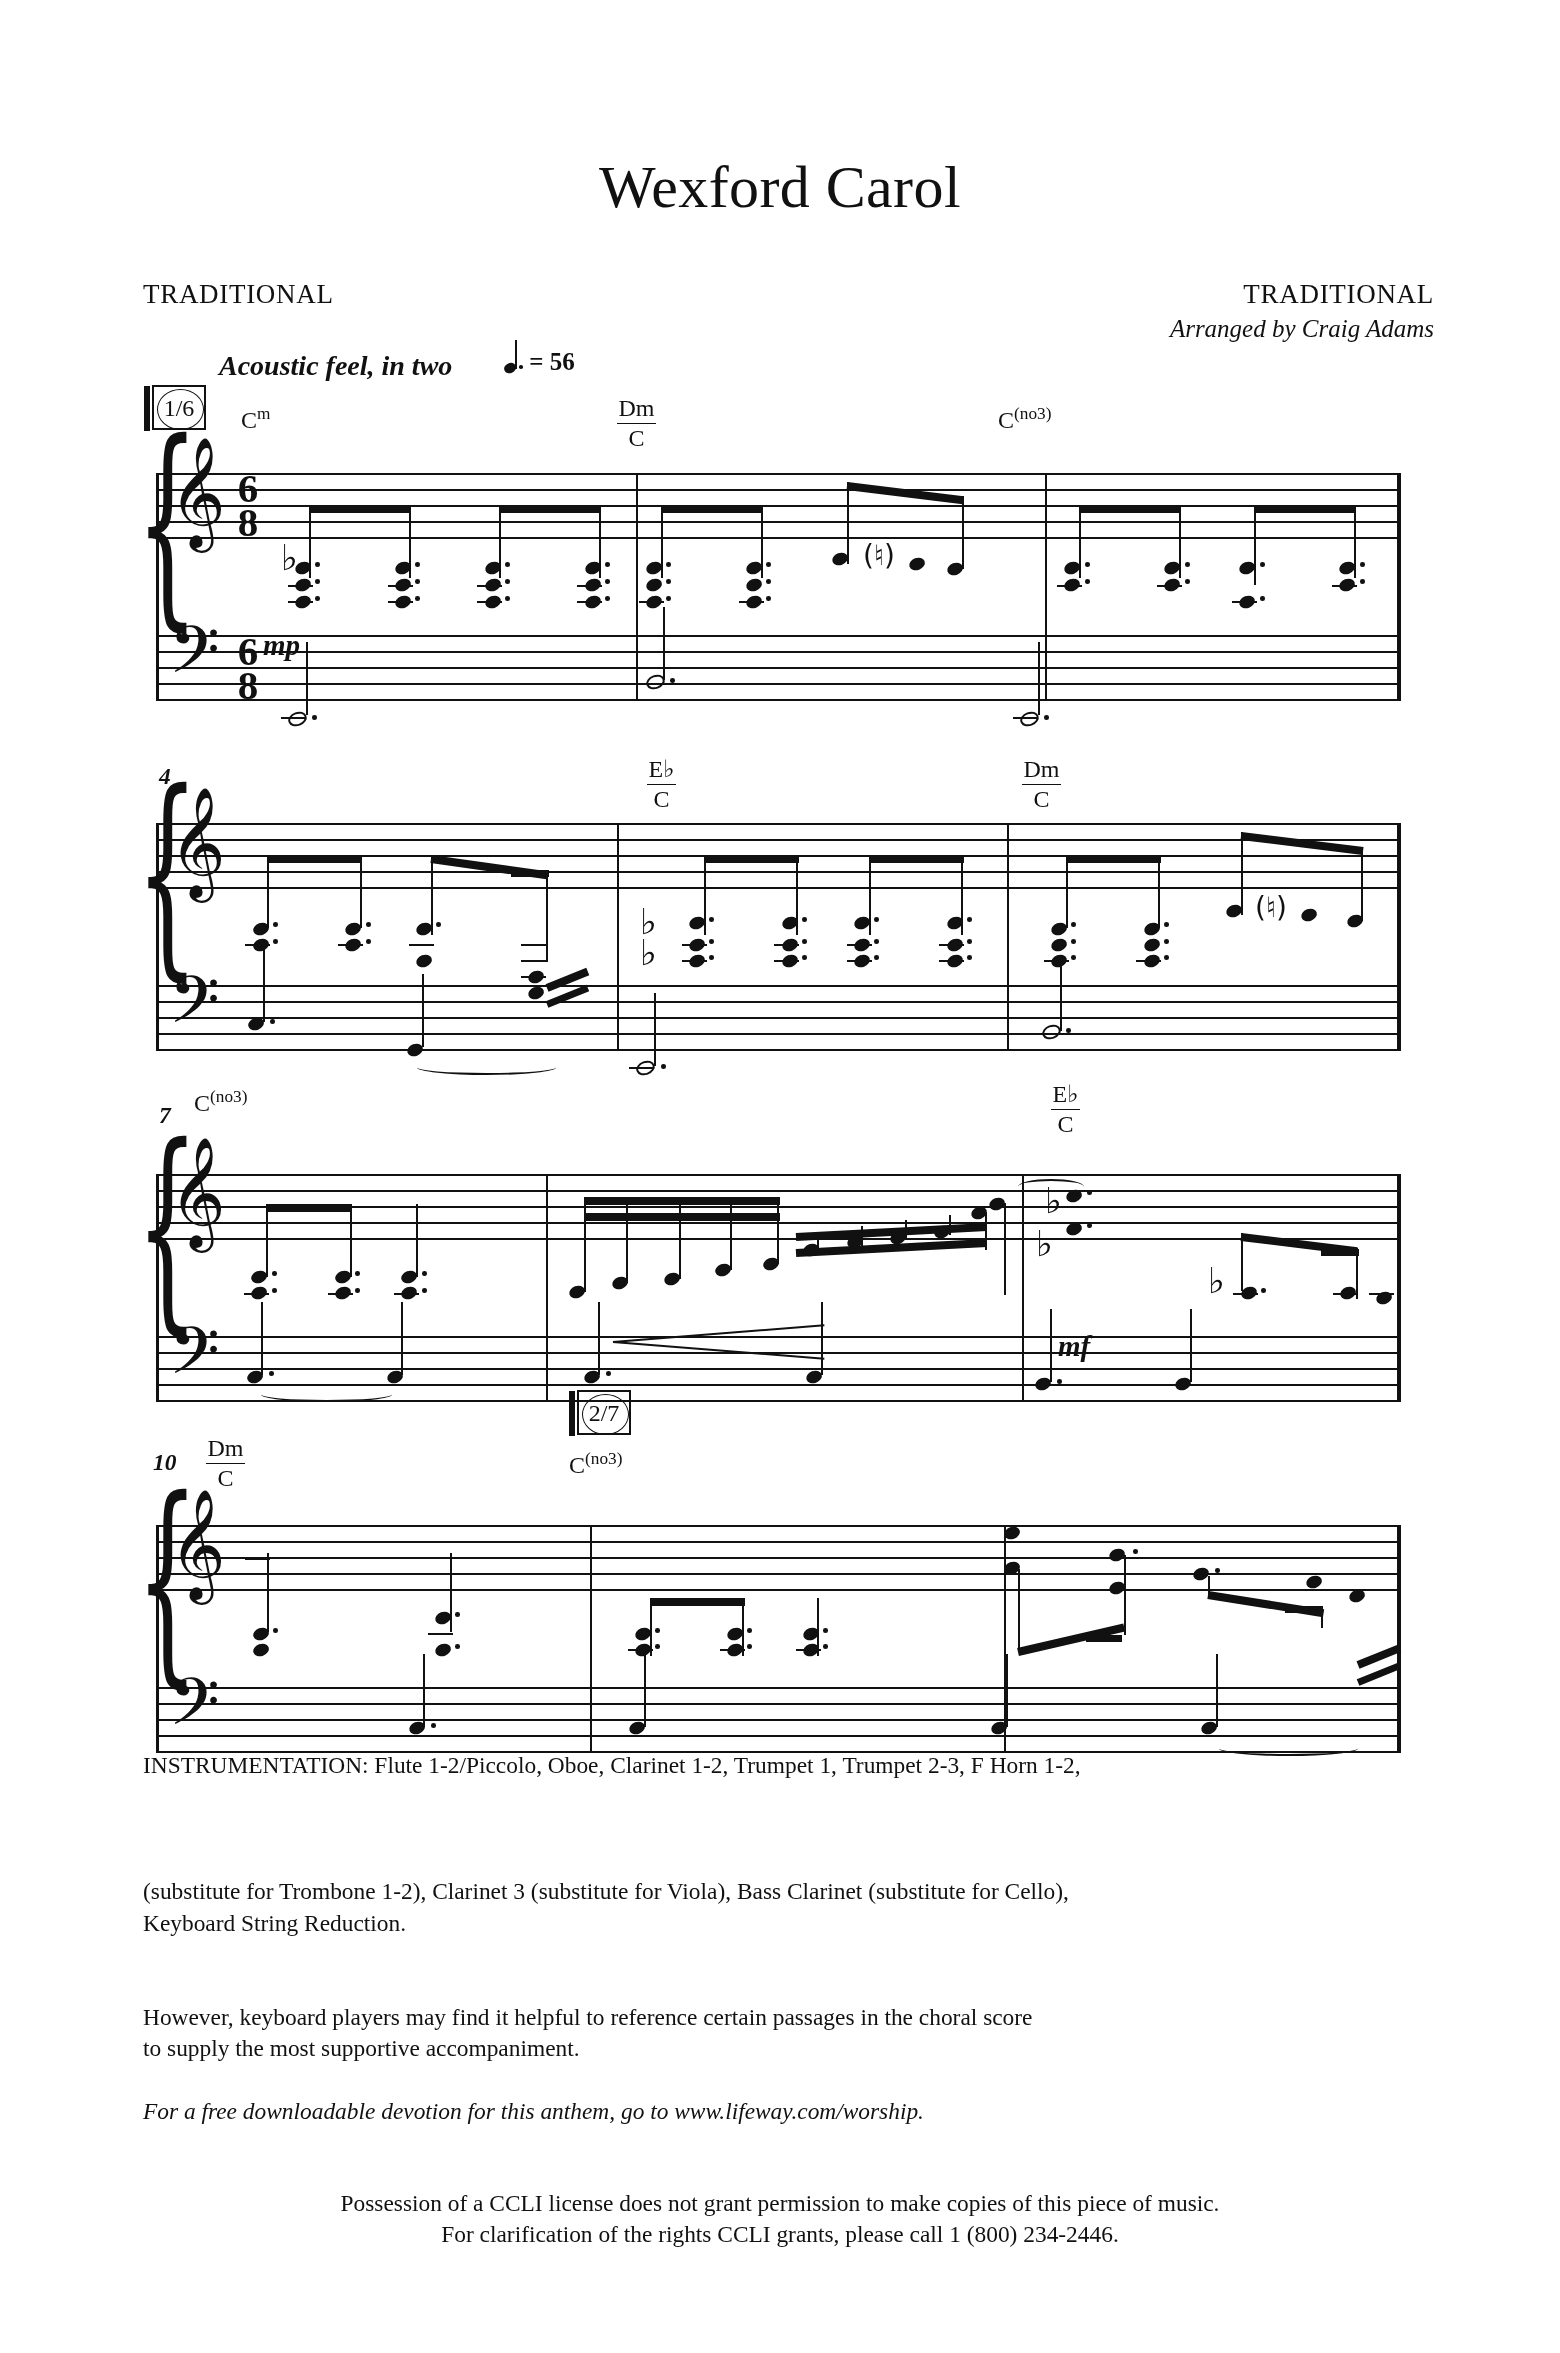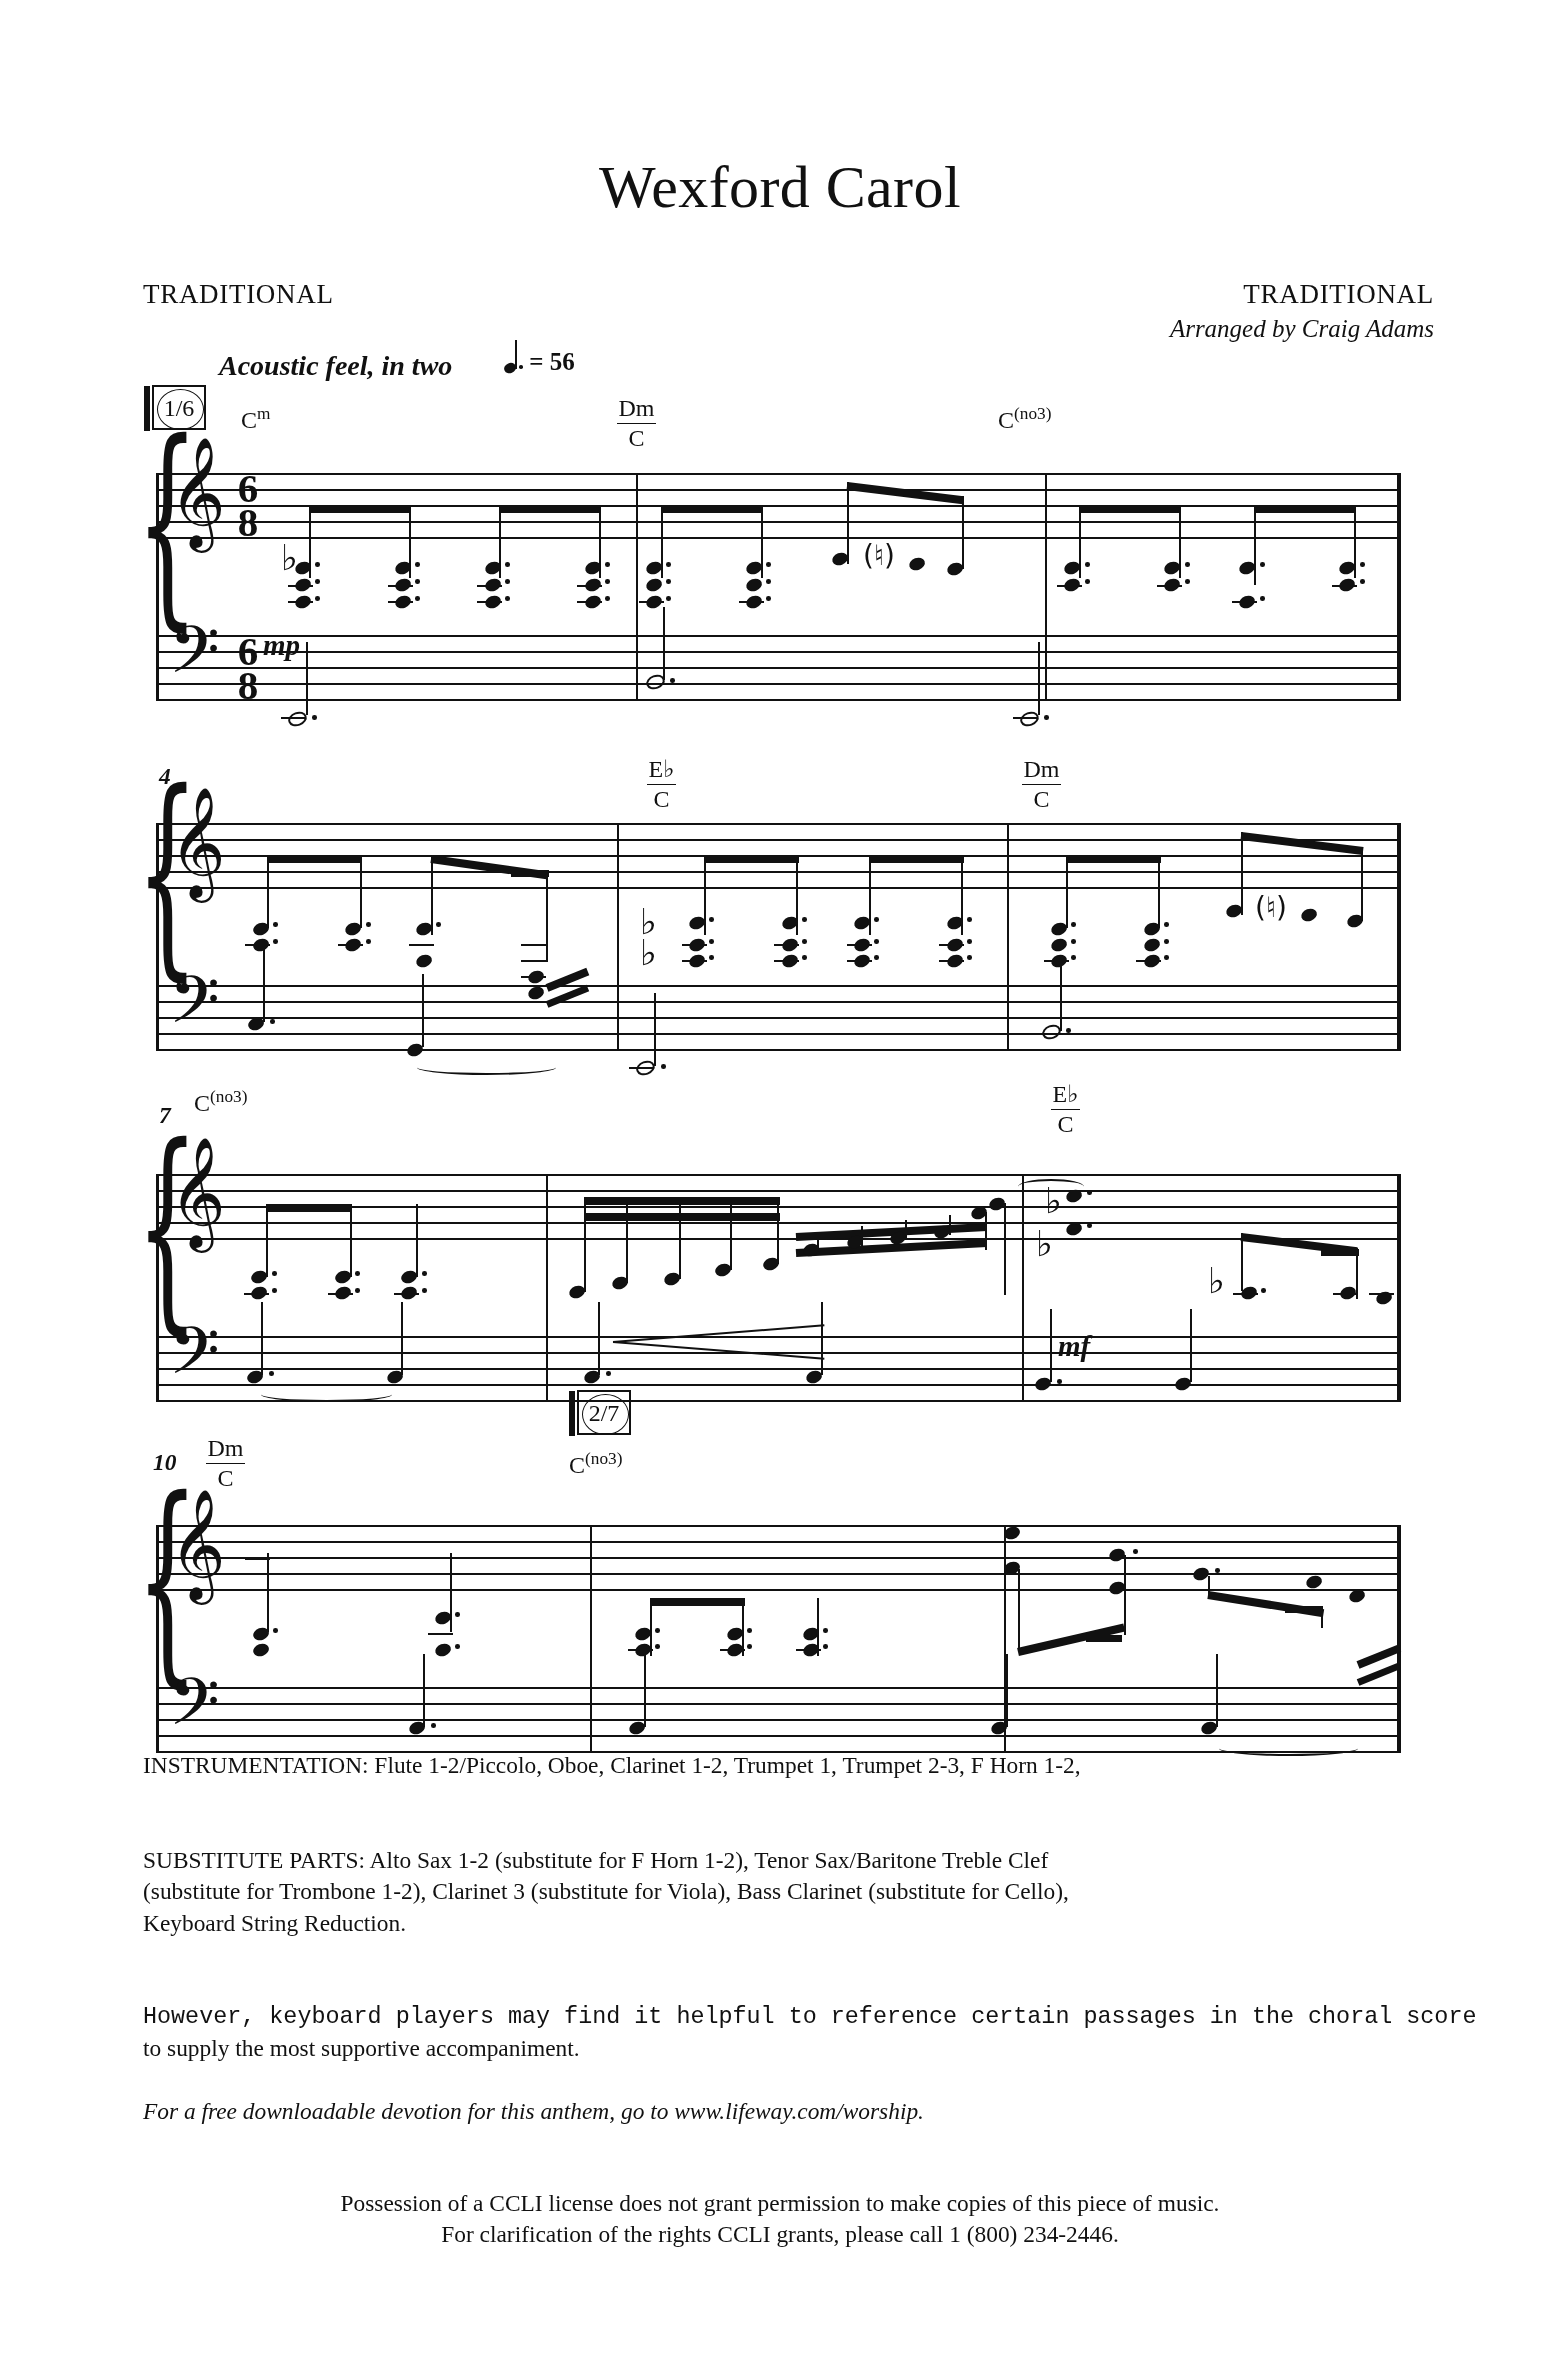--- a/index.html
+++ b/index.html
@@ -904,25 +904,24 @@
     <div class="stem" style="left:1006px;top:1654px;height:73px;"></div>
     <div class="nh" style="left:1201px;top:1722px;"></div>
     <div class="stem" style="left:1216px;top:1654px;height:73px;"></div>
     <div class="beam" style="left:1358px;top:1661px;width:45px;transform:rotate(-22deg);transform-origin:left center;"></div>
     <div class="beam thin" style="left:1358px;top:1679px;width:45px;transform:rotate(-22deg);transform-origin:left center;"></div>
     <div class="tie" style="left:1219px;top:1741px;width:139px;"></div>
   </div>
 
   <div class="ftext" style="left:143px;top:1750px;">INSTRUMENTATION: Flute 1-2/Piccolo, Oboe, Clarinet 1-2, Trumpet 1, Trumpet 2-3, F Horn 1-2,</div>
 
-  <div class="ftext" style="left:143px;top:1845px;">SUBSTITUTE PARTS: Alto Sax 1-2 (substitute for F Horn 1-2), Tenor Sax/Baritone Treble Clef</div>
   <div class="ftext" style="left:143px;top:1876px;">(substitute for Trombone 1-2), Clarinet 3 (substitute for Viola), Bass Clarinet (substitute for Cello),</div>
   <div class="ftext" style="left:143px;top:1908px;">Keyboard String Reduction.</div>
 
-  <div class="ftext" style="left:143px;top:2002px;font-family:Liberation Mono, monospace;">However, keyboard players may find it helpful to reference certain passages in the choral score</div>
+  <div class="ftext" style="left:143px;top:2002px;">However, keyboard players may find it helpful to reference certain passages in the choral score</div>
   <div class="ftext" style="left:143px;top:2033px;">to supply the most supportive accompaniment.</div>
 
   <div class="ftext italic" style="left:143px;top:2096px;">For a free downloadable devotion for this anthem, go to www.lifeway.com/worship.</div>
   <div class="ftext center" style="top:2188px;">Possession of a CCLI license does not grant permission to make copies of this piece of music.</div>
   <div class="ftext center" style="top:2219px;">For clarification of the rights CCLI grants, please call 1 (800) 234-2446.</div>
 
 </div>
 
 
 </body></html>

